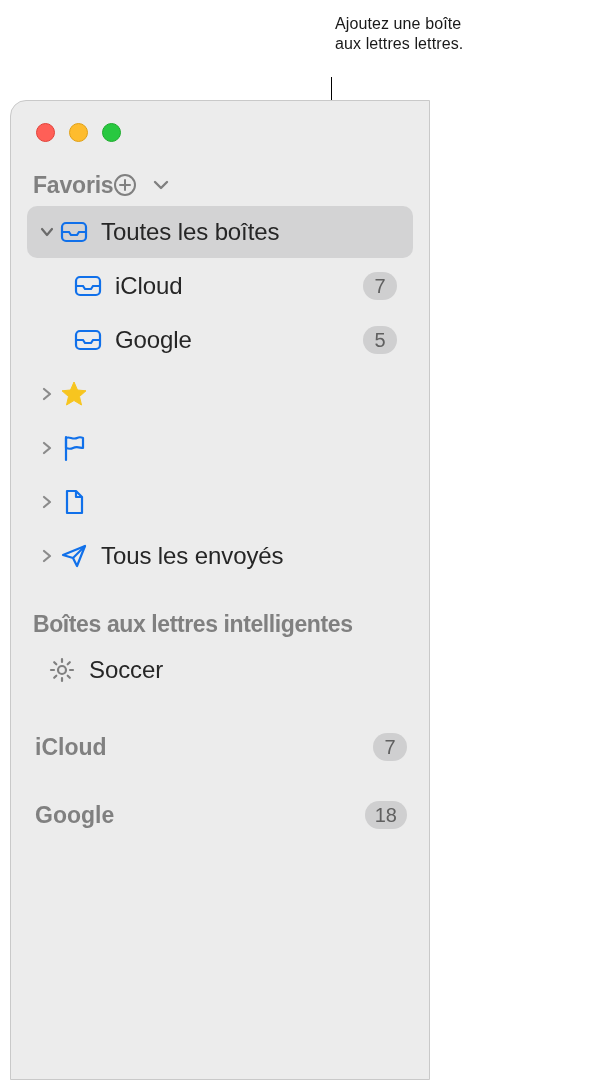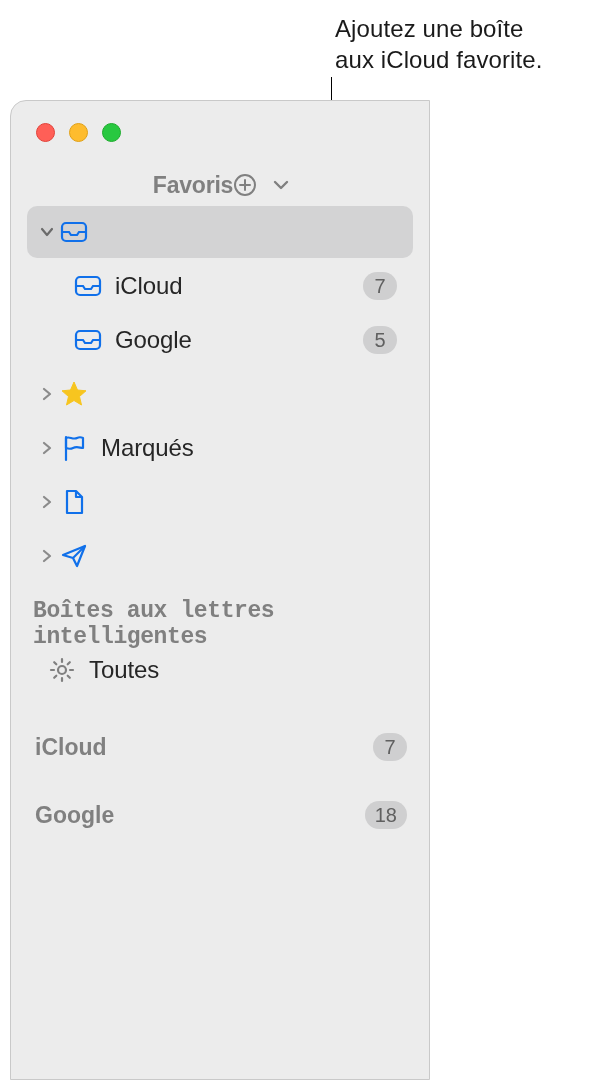--- a/index.html
+++ b/index.html
@@ -12,21 +12,21 @@
     body {
       width: 606px;
       height: 1091px;
       background: #ffffff;
       position: relative;
     }
     .annotation {
       position: absolute;
       top: 14px;
       left: 335px;
-      font-size: 24px;
+      font-size: 16px;
       color: #1a1a1a;
       line-height: 1.28;
       letter-spacing: 0.1px;
     }
     .annotation-line {
       position: absolute;
       top: 77px;
       left: 331px;
       width: 1px;
       height: 143px;
@@ -57,21 +57,21 @@
     .tl-min { background: #febc2e; border: 1px solid #e1a116; }
     .tl-max { background: #28c840; border: 1px solid #1dac2c; }
 
     .sidebar-content {
       padding: 28px 0 0 0;
     }
 
     .section-header {
       display: flex;
       align-items: center;
-      justify-content: center;
+      justify-content: flex-start;
       padding: 0 18px 4px 22px;
       height: 34px;
     }
     .section-title {
       font-size: 23px;
       font-weight: 600;
       color: #808080;
       letter-spacing: -0.2px;
     }
     .header-actions {
@@ -155,21 +155,21 @@
       position:absolute;
       bottom:0;left:0;right:0;height:60px;
       background:linear-gradient(to bottom, rgba(236,236,236,0) 0%, rgba(236,236,236,1) 100%);
     }
   </style>
 </head>
 <body>
 
 <div class="annotation">
   <span>Ajoutez une boîte</span><br>
-  <span>aux iCloud favorite.</span>
+  <span>aux lettres lettres.</span>
 </div>
 <div class="annotation-line"></div>
 
 <div class="window">
 
   <div class="traffic-lights">
     <div class="traffic-light tl-close"></div>
     <div class="traffic-light tl-min"></div>
     <div class="traffic-light tl-max"></div>
   </div>
@@ -199,20 +199,21 @@
         <svg width="14" height="14" viewBox="0 0 14 14">
           <path d="M2 4 L7 10 L12 4" stroke="#6b6b6b" stroke-width="2.2" fill="none" stroke-linecap="round" stroke-linejoin="round"></path>
         </svg>
       </span>
       <span class="icon-slot">
         <svg width="28" height="24" viewBox="0 0 28 24" fill="none">
           <rect x="2" y="3" width="24" height="18" rx="4" stroke="#1070ea" stroke-width="2.2"></rect>
           <path d="M2 12 H9 L11 15 H17 L19 12 H26" stroke="#1070ea" stroke-width="2.2" fill="none"></path>
         </svg>
       </span>
+      <span class="label">Toutes les boîtes</span>
     </div>
 
     <div class="row child">
       <span class="icon-slot">
         <svg width="28" height="24" viewBox="0 0 28 24" fill="none">
           <rect x="2" y="3" width="24" height="18" rx="4" stroke="#1070ea" stroke-width="2.2"></rect>
           <path d="M2 12 H9 L11 15 H17 L19 12 H26" stroke="#1070ea" stroke-width="2.2" fill="none"></path>
         </svg>
       </span>
       <span class="label">iCloud</span>
@@ -248,21 +249,20 @@
         <svg width="12" height="14" viewBox="0 0 12 14">
           <path d="M3 2 L9 7 L3 12" stroke="#8b8b8b" stroke-width="2.2" fill="none" stroke-linecap="round" stroke-linejoin="round"></path>
         </svg>
       </span>
       <span class="icon-slot">
         <svg width="26" height="28" viewBox="0 0 26 28" fill="none">
           <line x1="5" y1="3" x2="5" y2="26" stroke="#1070ea" stroke-width="2.2" stroke-linecap="round"></line>
           <path d="M5 4 C8 2, 12 6, 16 4 C19 2.5, 22 4, 22 4 L22 14 C19 14, 16 12, 12 14 C9 15.5, 5 14, 5 14 Z" stroke="#1070ea" stroke-width="2.2" fill="none" stroke-linejoin="round"></path>
         </svg>
       </span>
-      <span class="label">Marqués</span>
     </div>
 
     <div class="row">
       <span class="disclosure">
         <svg width="12" height="14" viewBox="0 0 12 14">
           <path d="M3 2 L9 7 L3 12" stroke="#8b8b8b" stroke-width="2.2" fill="none" stroke-linecap="round" stroke-linejoin="round"></path>
         </svg>
       </span>
       <span class="icon-slot">
         <svg width="24" height="28" viewBox="0 0 24 28" fill="none">
@@ -277,47 +277,48 @@
         <svg width="12" height="14" viewBox="0 0 12 14">
           <path d="M3 2 L9 7 L3 12" stroke="#8b8b8b" stroke-width="2.2" fill="none" stroke-linecap="round" stroke-linejoin="round"></path>
         </svg>
       </span>
       <span class="icon-slot">
         <svg width="28" height="26" viewBox="0 0 28 26" fill="none">
           <path d="M3 12 L25 3 L17 23 L13 15 Z" stroke="#1070ea" stroke-width="2.2" fill="none" stroke-linejoin="round"></path>
           <line x1="13" y1="15" x2="25" y2="3" stroke="#1070ea" stroke-width="2.2"></line>
         </svg>
       </span>
+      <span class="label">Tous les envoyés</span>
     </div>
 
     <div class="section-gap"></div>
 
     <div class="section-header" style="padding-bottom:2px;">
-      <span class="section-title" style="letter-spacing:-0.4px;font-family:Liberation Mono, monospace;">Boîtes aux lettres intelligentes</span>
+      <span class="section-title" style="letter-spacing:-0.4px;">Boîtes aux lettres intelligentes</span>
     </div>
 
 
 
     <div class="row" style="padding-left:14px;">
       <span class="icon-slot" style="margin-left:4px;">
         <svg width="26" height="26" viewBox="0 0 26 26" fill="none">
           <circle cx="13" cy="13" r="4" stroke="#808080" stroke-width="2.2"></circle>
           <g stroke="#808080" stroke-width="2.2" stroke-linecap="round">
             <line x1="13" y1="2" x2="13" y2="5"></line>
               <line x1="13" y1="21" x2="13" y2="24"></line>
             <line x1="2" y1="13" x2="5" y2="13"></line>
               <line x1="21" y1="13" x2="24" y2="13"></line>
             <line x1="5.2" y1="5.2" x2="7.3" y2="7.3"></line>
               <line x1="18.7" y1="18.7" x2="20.8" y2="20.8"></line>
             <line x1="20.8" y1="5.2" x2="18.7" y2="7.3"></line>
               <line x1="7.3" y1="18.7" x2="5.2" y2="20.8"></line>
           </g>
         </svg>
       </span>
-      <span class="label">Toutes</span>
+      <span class="label">Soccer</span>
     </div>
 
     <div class="section-gap"></div>
 
     <div class="account-row">
       <span class="account-label">iCloud</span>
       <span class="badge">7</span>
     </div>
 
     <div style="height:18px;"></div>

